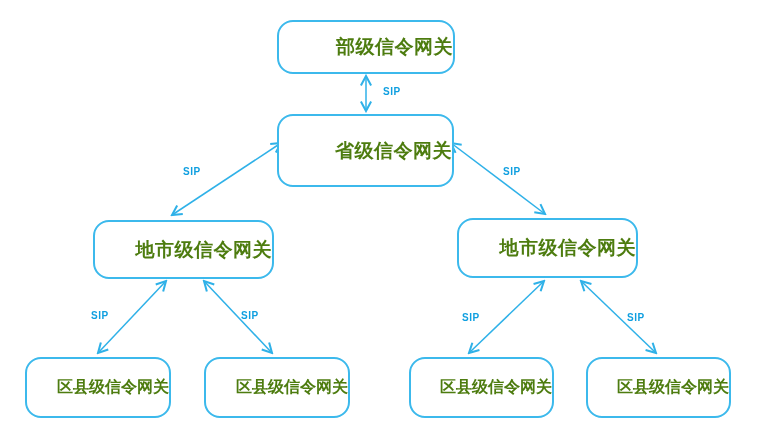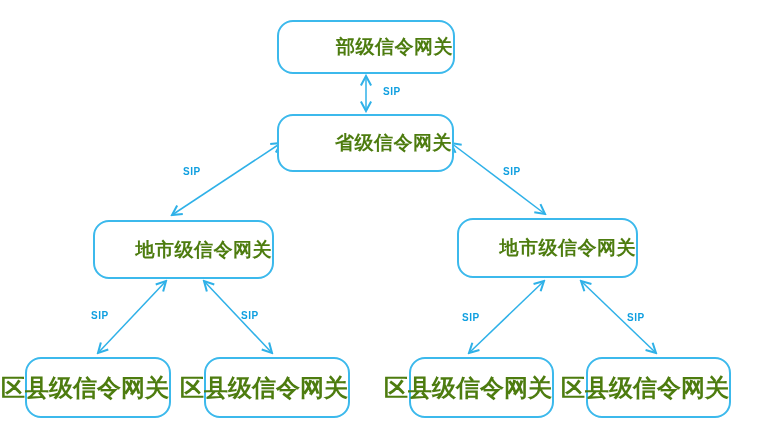--- a/index.html
+++ b/index.html
@@ -31,21 +31,21 @@
     display: flex;
     align-items: center;
     justify-content: flex-end;
     color: #4d7c0f;
     font-weight: bold;
     font-size: 19px;
     letter-spacing: 0.5px;
     white-space: nowrap;
   }
   .node.small {
-    font-size: 24px;
+    font-size: 16px;
     letter-spacing: 0px;
     padding-left: 32px;
   }
   .sip-label {
     position: absolute;
     color: #0f9fe0;
     font-weight: bold;
     font-size: 10px;
     letter-spacing: 0.5px;
     white-space: nowrap;
@@ -68,21 +68,21 @@
     <line x1="166" y1="281" x2="98" y2="353" stroke="#2fb1e8" stroke-width="1.5" marker-start="url(#vArrow)" marker-end="url(#vArrow)"></line>
     <line x1="204" y1="281" x2="272" y2="353" stroke="#2fb1e8" stroke-width="1.5" marker-start="url(#vArrow)" marker-end="url(#vArrow)"></line>
     <line x1="544" y1="281" x2="469" y2="353" stroke="#2fb1e8" stroke-width="1.5" marker-start="url(#vArrow)" marker-end="url(#vArrow)"></line>
     <line x1="581" y1="281" x2="656" y2="353" stroke="#2fb1e8" stroke-width="1.5" marker-start="url(#vArrow)" marker-end="url(#vArrow)"></line>
   </svg>
 
   <div class="node" style="left:277px; top:20px;  width:178px; height:54px;">
     <span>部级信令网关</span>
   </div>
 
-  <div class="node" style="left:277px; top:114px; width:177px; height:58px;">
+  <div class="node" style="left:277px; top:114px; width:177px; height:73px;">
     <span>省级信令网关</span>
   </div>
 
   <div class="node" style="left:93px;  top:220px; width:181px; height:59px;">
     <span>地市级信令网关</span>
   </div>
 
   <div class="node" style="left:457px; top:218px; width:181px; height:60px;">
     <span>地市级信令网关</span>
   </div>

